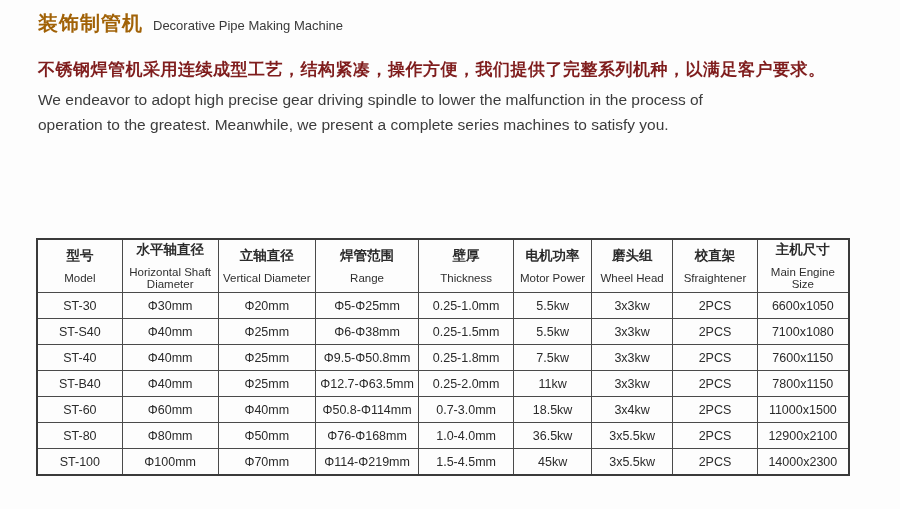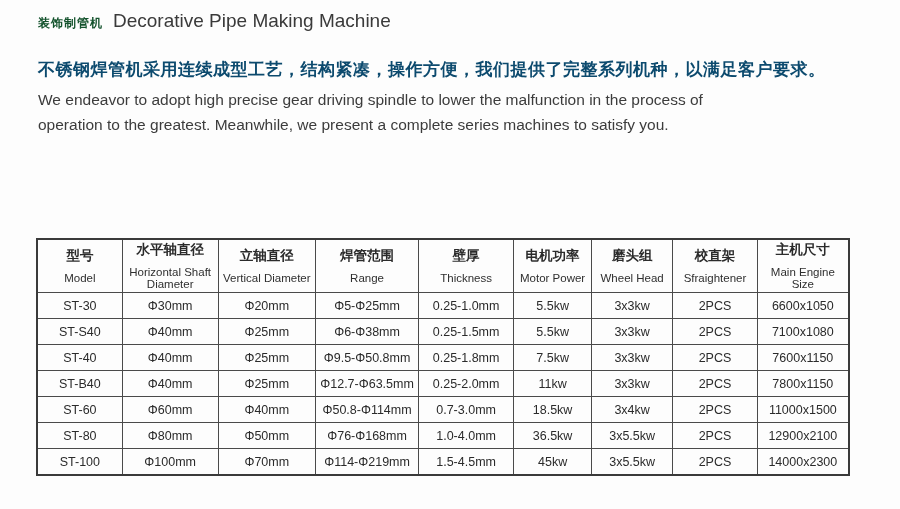--- a/index.html
+++ b/index.html
@@ -2,25 +2,25 @@
 <html><head>
 <meta charset="utf-8">
 <style>
   html,body{margin:0;padding:0;background:#fff;}
   #page{
     position:relative;width:900px;height:509px;background:#fdfdfd;overflow:hidden;
     font-family:"Liberation Sans","DejaVu Sans",sans-serif;color:#2e2e2e;
   }
   
   .title{position:absolute;left:38px;top:10px;white-space:nowrap;}
-  .title .cn{font-size:12px;font-weight:bold;color:#14532d;letter-spacing:1px;}
-  .title .en{font-size:19px;font-weight:normal;color:#3a3a3a;margin-left:10px;}
+  .title .cn{font-size:20px;font-weight:bold;color:#a16207;letter-spacing:1px;}
+  .title .en{font-size:13px;font-weight:normal;color:#3a3a3a;margin-left:10px;}
   
   .intro{position:absolute;left:38px;top:57px;width:828px;}
-  .intro .cn{font-size:17px;font-weight:bold;color:#0c4a6e;line-height:26px;letter-spacing:0.5px;}
+  .intro .cn{font-size:17px;font-weight:bold;color:#7f1d1d;line-height:26px;letter-spacing:0.5px;}
   .intro .en{font-size:15.5px;color:#3c3c3c;line-height:25px;margin-top:4px;width:712px;}
   
   .section-head{position:absolute;left:36px;top:193px;display:flex;align-items:center;}
   .bullet{width:16px;height:16px;margin-right:10px;background:#e8530e;}
   .section-head .cn{font-size:17.5px;font-weight:bold;color:#2c2c2c;letter-spacing:0.5px;}
   .section-head .en{font-size:17px;color:#3a3a3a;margin-left:10px;}
   
   .tbl-wrap{position:absolute;left:36px;top:238px;width:814px;}
   table{border-collapse:collapse;width:100%;table-layout:fixed;}
   table,td,th{border:1px solid #4a4a4a;}

